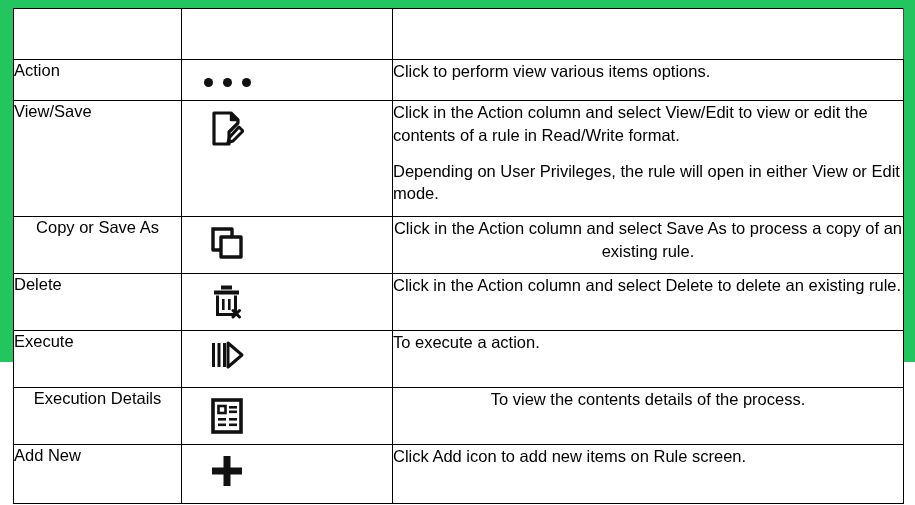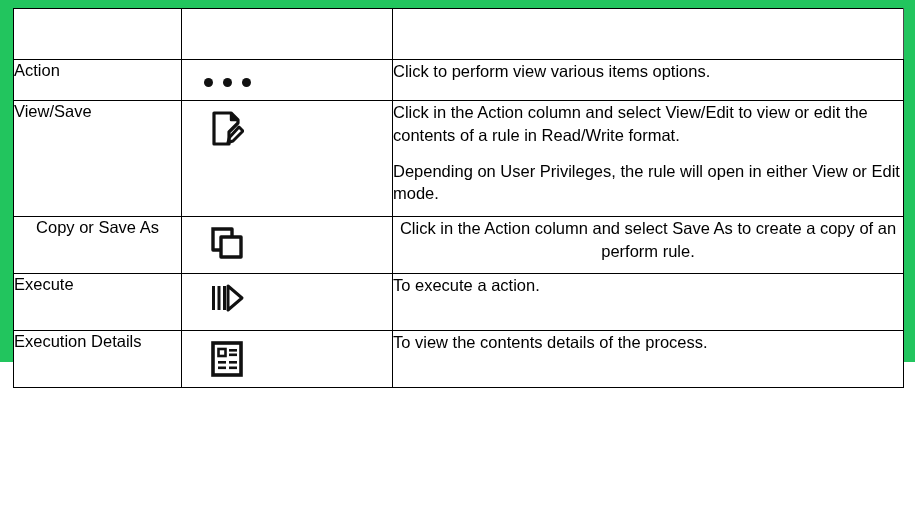--- a/index.html
+++ b/index.html
@@ -94,21 +94,21 @@
   td.cell-uses p + p {
     margin-top: 13px;
   }
 
   
   tr.r-action td    { height: 40px; }
   tr.r-viewedit td  { height: 115px; }
   tr.r-copy td      { height: 56px; text-align: center; }
   tr.r-delete td    { height: 56px; }
   tr.r-execute td   { height: 56px; margin-top: 36px; }
-  tr.r-exdetails td { height: 56px; }
+  tr.r-exdetails td { height: 56px; text-align: center; }
   tr.r-addnew td    { height: 58px; }
 
   
   .dots { display: flex; gap: 10px; align-items: center; height: 26px; }
   .dots i {
     display: block;
     width: 9px; height: 9px;
     border-radius: 50%;
     background: #111111;
   }
@@ -174,24 +174,42 @@
         <td class="cell-name">Copy or Save As</td>
         <td class="cell-icon">
           <div class="icon-wrap">
             <svg class="svg-ico" width="34" height="34" viewBox="0 0 34 34">
               <path d="M3 3 H22 V9 M3 3 V24 H9" fill="none" stroke="#111" stroke-width="3.4" stroke-linejoin="round" stroke-linecap="square"></path>
               <rect x="11" y="11" width="20" height="20" fill="none" stroke="#111" stroke-width="3.4" stroke-linejoin="round"></rect>
             </svg>
           </div>
         </td>
         <td class="cell-uses">
-          <p>Click in the Action column and select Save As to create a copy of an perform rule.</p>
-        </td>
-      </tr>
-
+          <p>Click in the Action column and select Save As to process a copy of an existing rule.</p>
+        </td>
+      </tr>
+
+      <tr class="r-delete">
+        <td class="cell-name">Delete</td>
+        <td class="cell-icon">
+          <div class="icon-wrap">
+            <svg class="svg-ico" width="32" height="36" viewBox="0 0 32 36">
+              <rect x="10" y="2.5" width="11" height="4" fill="#111"></rect>
+              <rect x="3" y="7.5" width="25" height="4" fill="#111"></rect>
+              <path d="M6.5 12.5 V31.5 H24.5 V12.5" fill="none" stroke="#111" stroke-width="3" stroke-linejoin="miter"></path>
+              <rect x="11" y="16" width="2.6" height="11" fill="#111"></rect>
+              <rect x="17" y="16" width="2.6" height="11" fill="#111"></rect>
+              <path d="M22 27.5 L28.5 34 M28.5 27.5 L22 34" stroke="#111" stroke-width="3" stroke-linecap="round"></path>
+            </svg>
+          </div>
+        </td>
+        <td class="cell-uses">
+          <p>Click in the Action column and select Delete to delete an existing rule.</p>
+        </td>
+      </tr>
 
       <tr class="r-execute">
         <td class="cell-name">Execute</td>
         <td class="cell-icon">
           <div class="icon-wrap">
             <svg class="svg-ico" width="36" height="30" viewBox="0 0 36 30">
               <rect x="3" y="3" width="3" height="24" fill="#111"></rect>
               <rect x="8.5" y="3" width="3" height="24" fill="#111"></rect>
               <rect x="14" y="3" width="3" height="24" fill="#111"></rect>
               <path d="M19 3 L33 15 L19 27 Z" fill="none" stroke="#111" stroke-width="3" stroke-linejoin="round"></path>
@@ -217,17 +235,31 @@
               <rect x="8" y="26.5" width="8" height="2.6" fill="#111"></rect>
               <rect x="19" y="26.5" width="8" height="2.6" fill="#111"></rect>
             </svg>
           </div>
         </td>
         <td class="cell-uses">
           <p>To view the contents details of the process.</p>
         </td>
       </tr>
 
+      <tr class="r-addnew">
+        <td class="cell-name">Add New</td>
+        <td class="cell-icon">
+          <div class="icon-wrap">
+            <svg class="svg-ico" width="34" height="34" viewBox="0 0 34 34">
+              <rect x="13.5" y="2" width="7" height="30" fill="#111"></rect>
+              <rect x="2" y="13.5" width="30" height="7" fill="#111"></rect>
+            </svg>
+          </div>
+        </td>
+        <td class="cell-uses">
+          <p>Click Add icon to add new items on Rule screen.</p>
+        </td>
+      </tr>
 
     </tbody>
   </table>
 
 </div>
 
 </body></html>

